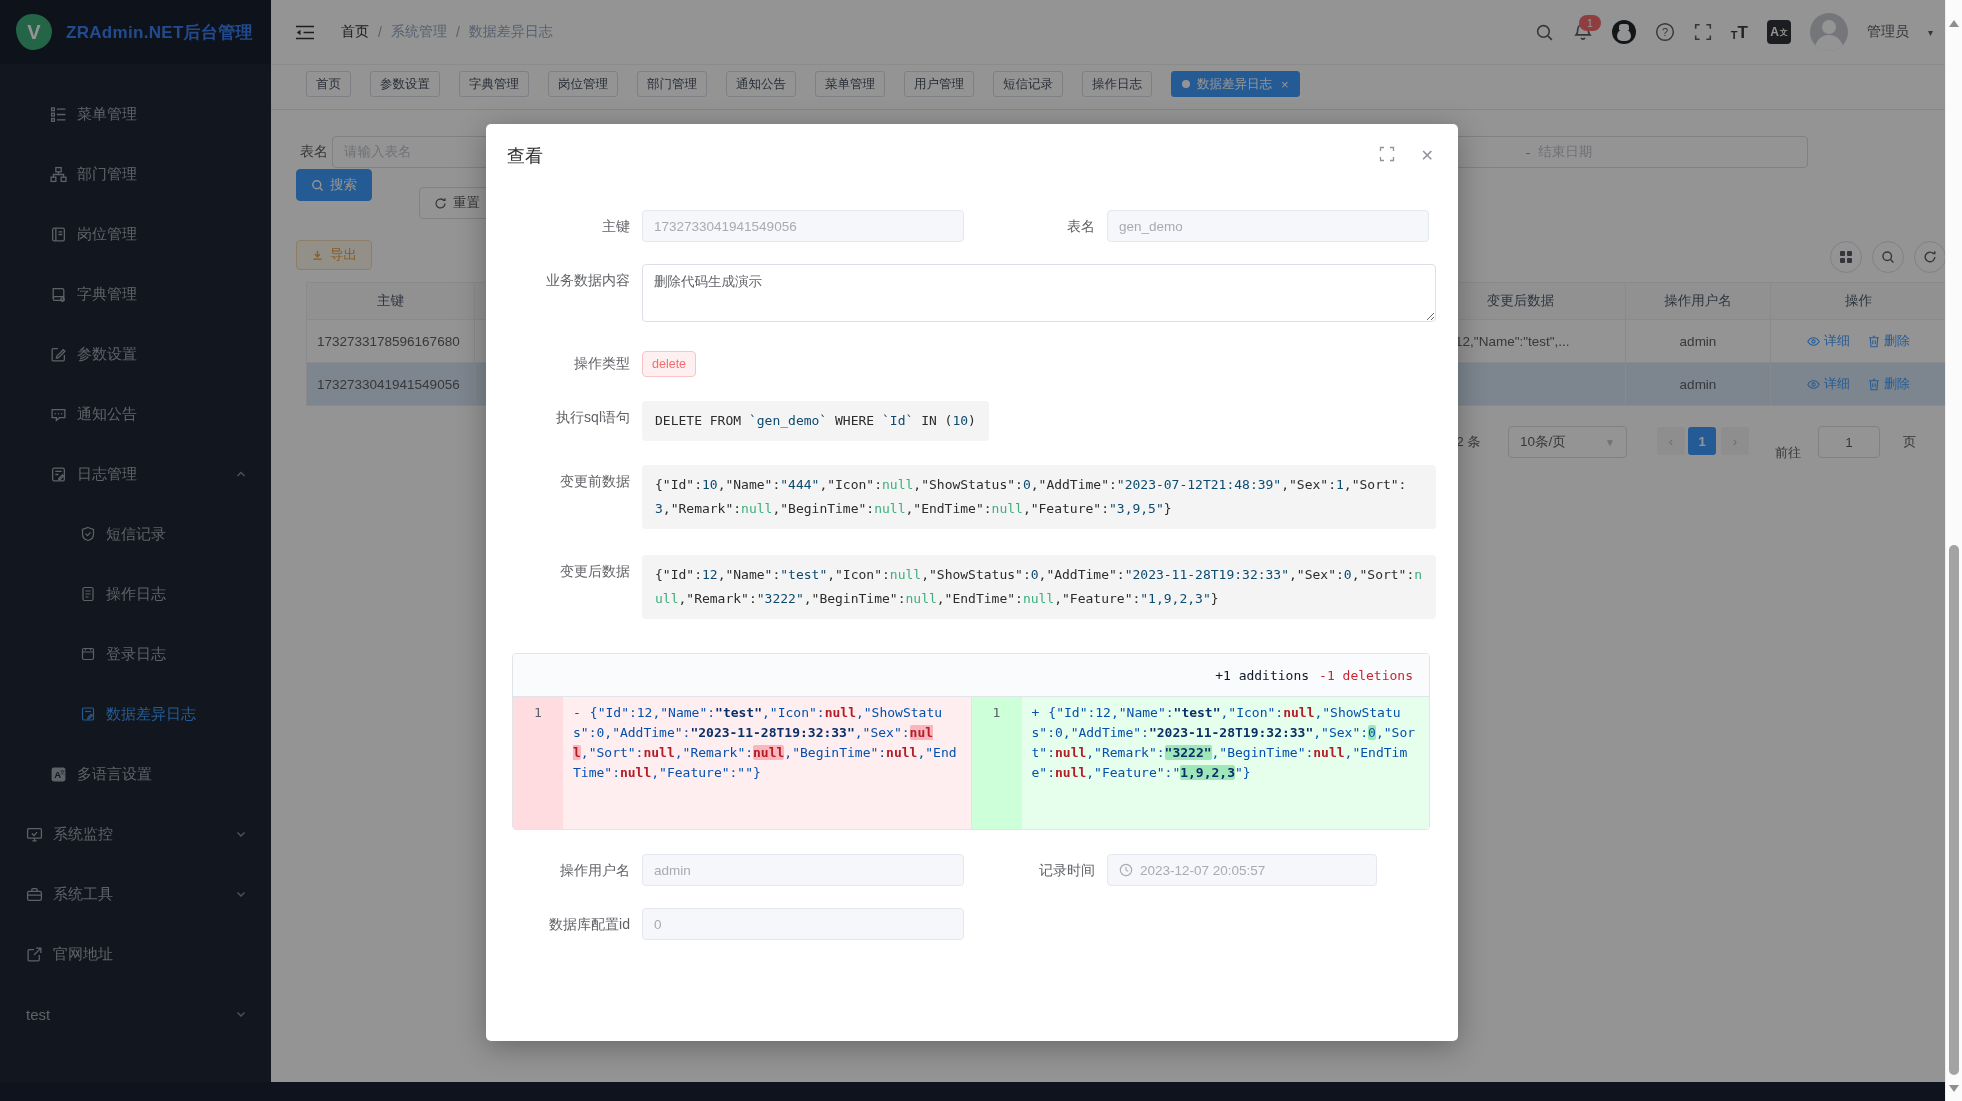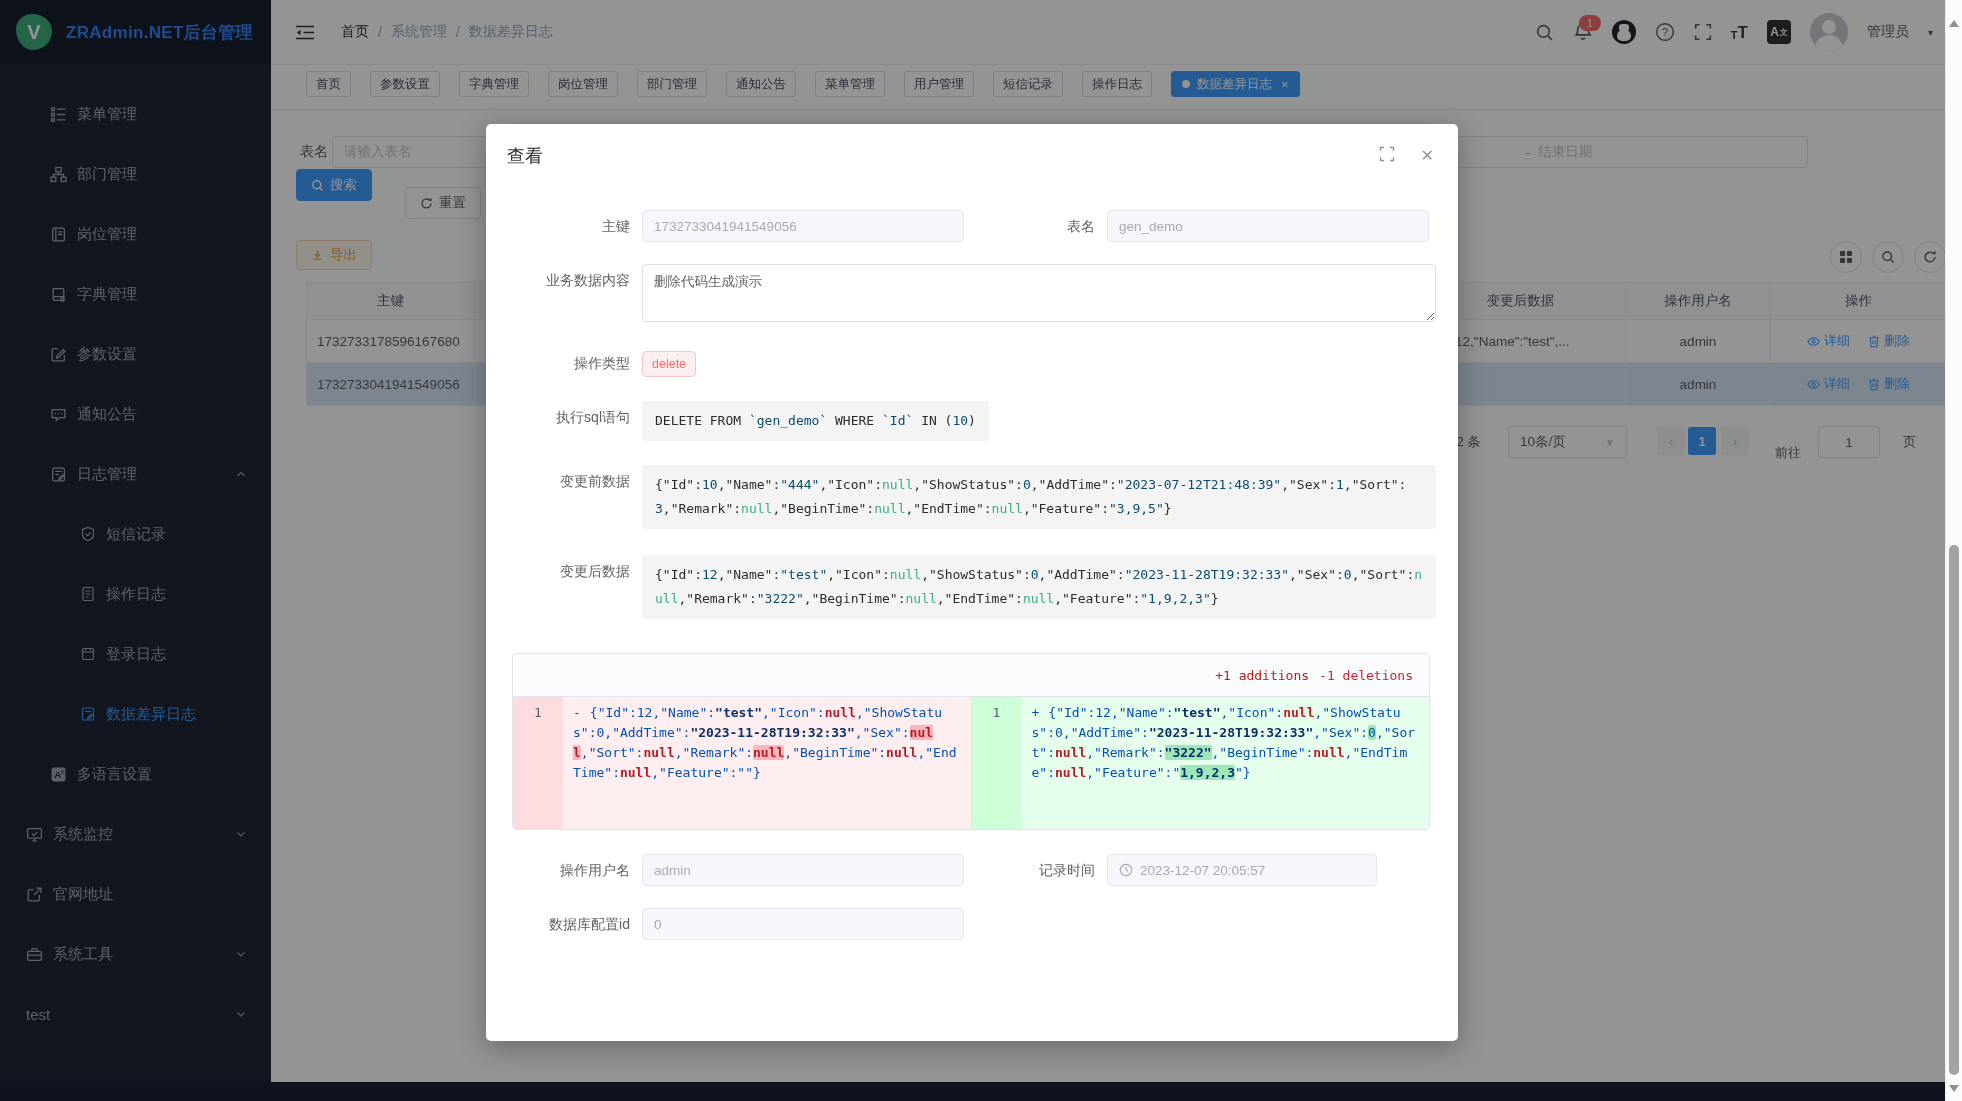--- a/index.html
+++ b/index.html
@@ -62,21 +62,21 @@
   .ibox .ph{color:#c0c4cc;}
   .tbl-name-input{position:absolute;left:61px;top:26px;width:230px;}
   .date-range{position:absolute;left:977px;top:26px;width:560px;justify-content:center;gap:0;}
   .date-range .half{flex:1;display:flex;}
   .date-range .sep{color:#909399;padding:0 8px;}
   .btn{box-sizing:border-box;height:32px;border-radius:4px;font-size:13.5px;display:inline-flex;align-items:center;
     justify-content:center;gap:6px;cursor:pointer;border:1px solid #dcdfe6;background:#fff;color:#606266;padding:0 14px;}
   .btn-primary{background:#409eff;border-color:#409eff;color:#fff;}
   .btn-warn{background:#fdf6ec;border-color:#f5dab1;color:#e6a23c;height:30px;}
   .btn-search{position:absolute;left:25px;top:59px;}
-  .btn-reset{position:absolute;left:134px;top:77px;}
+  .btn-reset{position:absolute;left:148px;top:77px;}
   .btn-export{position:absolute;left:25px;top:130px;}
   .tool-circle{position:absolute;top:131px;width:30px;height:30px;border:1px solid #dcdfe6;border-radius:50%;
     display:flex;align-items:center;justify-content:center;color:#5a5e66;cursor:pointer;background:#fff;}
 
   
   .dtable{position:absolute;left:35px;top:172px;width:1639px;border:1px solid #ebeef5;border-bottom:none;font-size:13.5px;color:#606266;}
   .trow{display:flex;border-bottom:1px solid #ebeef5;}
   .trow.thead{background:#fafafa;color:#515a6e;height:36px;}
   .trow.tbody{height:42px;background:#fff;}
   .trow.tbody.selected{background:#d7e7f7;}
@@ -132,21 +132,21 @@
   .codebox.fit{display:inline-block;}
   .codebox .p{color:#2c2c2c;}
   .codebox .red{color:#0c4a6e;}
   .codebox .grn{color:#3eaf7c;}
   .clock{color:#a8abb2;display:flex;}
 
   
   .diff{margin:34px 6px 24px 6px;border:1px solid #e1e4e8;border-radius:4px;overflow:hidden;}
   .diff-head{height:42px;background:#fafbfc;border-bottom:1px solid #e1e4e8;display:flex;align-items:center;
     justify-content:flex-end;padding-right:16px;font-family:"DejaVu Sans Mono","Liberation Mono",monospace;font-size:13px;gap:10px;}
-  .diff-add-sum{color:#b91c1c;}
+  .diff-add-sum{color:#0f172a;}
   .diff-del-sum{color:#cb2431;}
   .diff-body{display:flex;min-height:132px;}
   .dside{width:50%;display:flex;font-family:"DejaVu Sans Mono","Liberation Mono",monospace;font-size:13px;line-height:20px;}
   .dside.right{border-left:1px solid #e1e4e8;}
   .gut{flex:0 0 50px;text-align:center;padding-top:6px;color:#586069;}
   .side-del .gut{background:#ffdce0;}
   .side-add .gut{background:#cdffd8;}
   .dcontent{flex:1;padding:6px 12px 8px 10px;word-break:break-all;}
   .side-del .dcontent{background:#ffeef0;}
   .side-add .dcontent{background:#e6ffed;}
@@ -309,39 +309,39 @@
         <span>系统监控</span>
         <span class="chev">
             <svg width="12" height="12" viewBox="0 0 12 12" stroke="currentColor" fill="none" stroke-width="1.4">
               <path d="M2.5 4.5L6 8l3.5-3.5"></path>
             </svg>
           </span>
       </div>
       <div class="mi lv1">
         <span class="mic">
             <svg width="17" height="17" viewBox="0 0 16 16" stroke="currentColor" fill="none" stroke-width="1.2">
-              <path d="M12.5 8.5V13a1 1 0 0 1-1 1H3a1 1 0 0 1-1-1V4.5a1 1 0 0 1 1-1h4.5"></path>
-              <path d="M9.5 2H14v4.5M14 2L7.5 8.5"></path>
-            </svg>
-          </span>
-        <span>官网地址</span>
-      </div>
-      <div class="mi lv1">
-        <span class="mic">
-            <svg width="17" height="17" viewBox="0 0 16 16" stroke="currentColor" fill="none" stroke-width="1.2">
               <rect x="1.5" y="5" width="13" height="8.5" rx="1.5"></rect>
               <path d="M5.5 5V3.5a1 1 0 0 1 1-1h3a1 1 0 0 1 1 1V5M1.5 8.5h13"></path>
             </svg>
           </span>
         <span>系统工具</span>
         <span class="chev">
             <svg width="12" height="12" viewBox="0 0 12 12" stroke="currentColor" fill="none" stroke-width="1.4">
               <path d="M2.5 4.5L6 8l3.5-3.5"></path>
             </svg>
           </span>
+      </div>
+      <div class="mi lv1">
+        <span class="mic">
+            <svg width="17" height="17" viewBox="0 0 16 16" stroke="currentColor" fill="none" stroke-width="1.2">
+              <path d="M12.5 8.5V13a1 1 0 0 1-1 1H3a1 1 0 0 1-1-1V4.5a1 1 0 0 1 1-1h4.5"></path>
+              <path d="M9.5 2H14v4.5M14 2L7.5 8.5"></path>
+            </svg>
+          </span>
+        <span>官网地址</span>
       </div>
       <div class="mi lv1">
         <span>test</span>
         <span class="chev">
             <svg width="12" height="12" viewBox="0 0 12 12" stroke="currentColor" fill="none" stroke-width="1.4">
               <path d="M2.5 4.5L6 8l3.5-3.5"></path>
             </svg>
           </span>
       </div>
     </nav>

